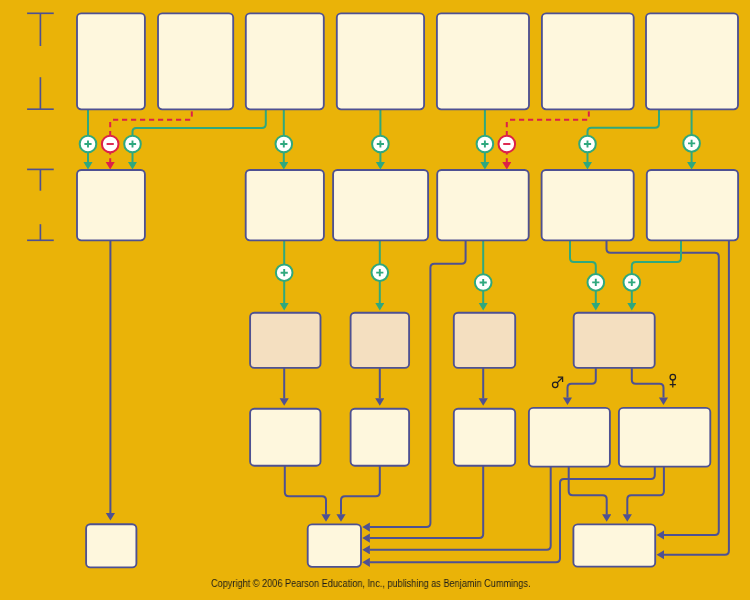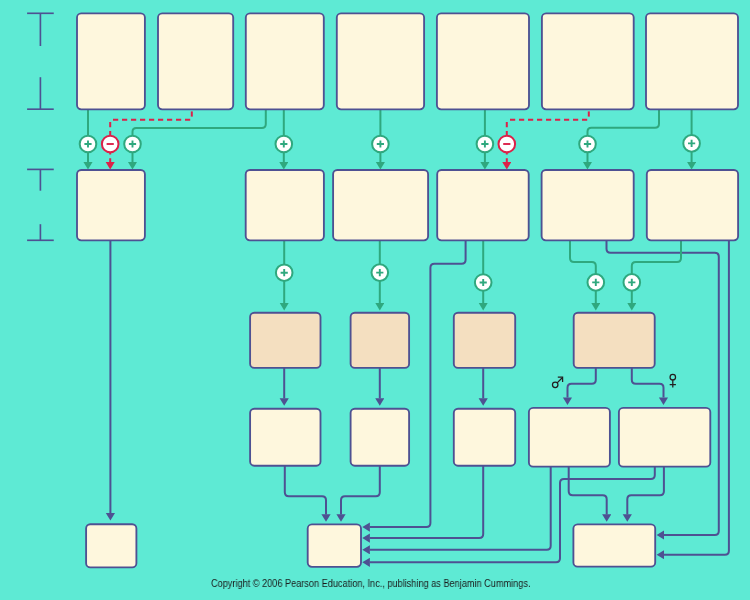--- a/index.html
+++ b/index.html
@@ -1,19 +1,19 @@
 <!DOCTYPE html>
 <html><head>
 <meta charset="utf-8">
 <title>Endocrine Control Pathways Diagram</title>
 <style>
   html,body{margin:0;padding:0;background:#ffffff;}
   body{width:750px;height:600px;overflow:hidden;
        font-family:"Liberation Sans", sans-serif;}
-  #stage{position:relative;width:750px;height:600px;background:#5eead4;}
+  #stage{position:relative;width:750px;height:600px;background:#eab308;}
   svg#diagram{position:absolute;left:0;top:0;width:750px;height:600px;display:block;}
   .copyright{position:absolute;left:211.2px;top:578.3px;
              font-family:"Liberation Sans", sans-serif;font-size:10px;color:#1a1a1a;
              white-space:nowrap;transform:scaleX(0.9163);transform-origin:0 0;-webkit-font-smoothing:antialiased;will-change:transform;}
 </style>
 </head>
 <body>
 
 <div id="stage">
   <svg id="diagram" viewBox="0 0 750 600">

